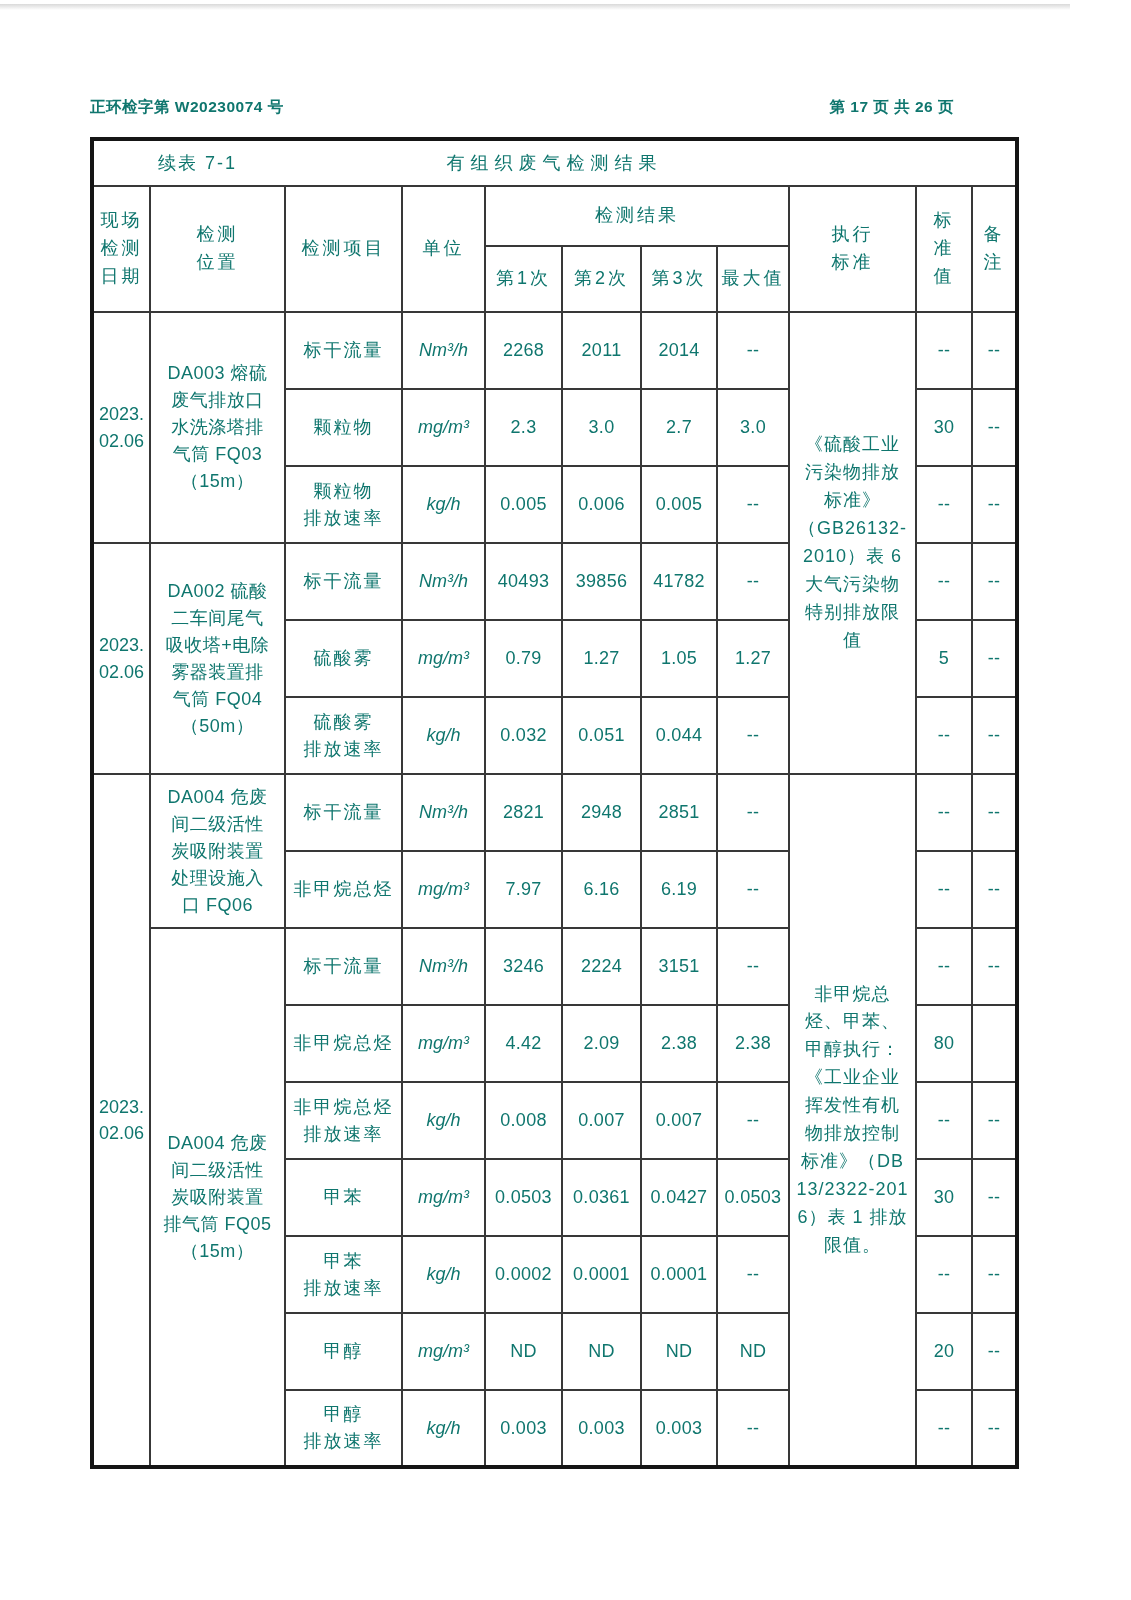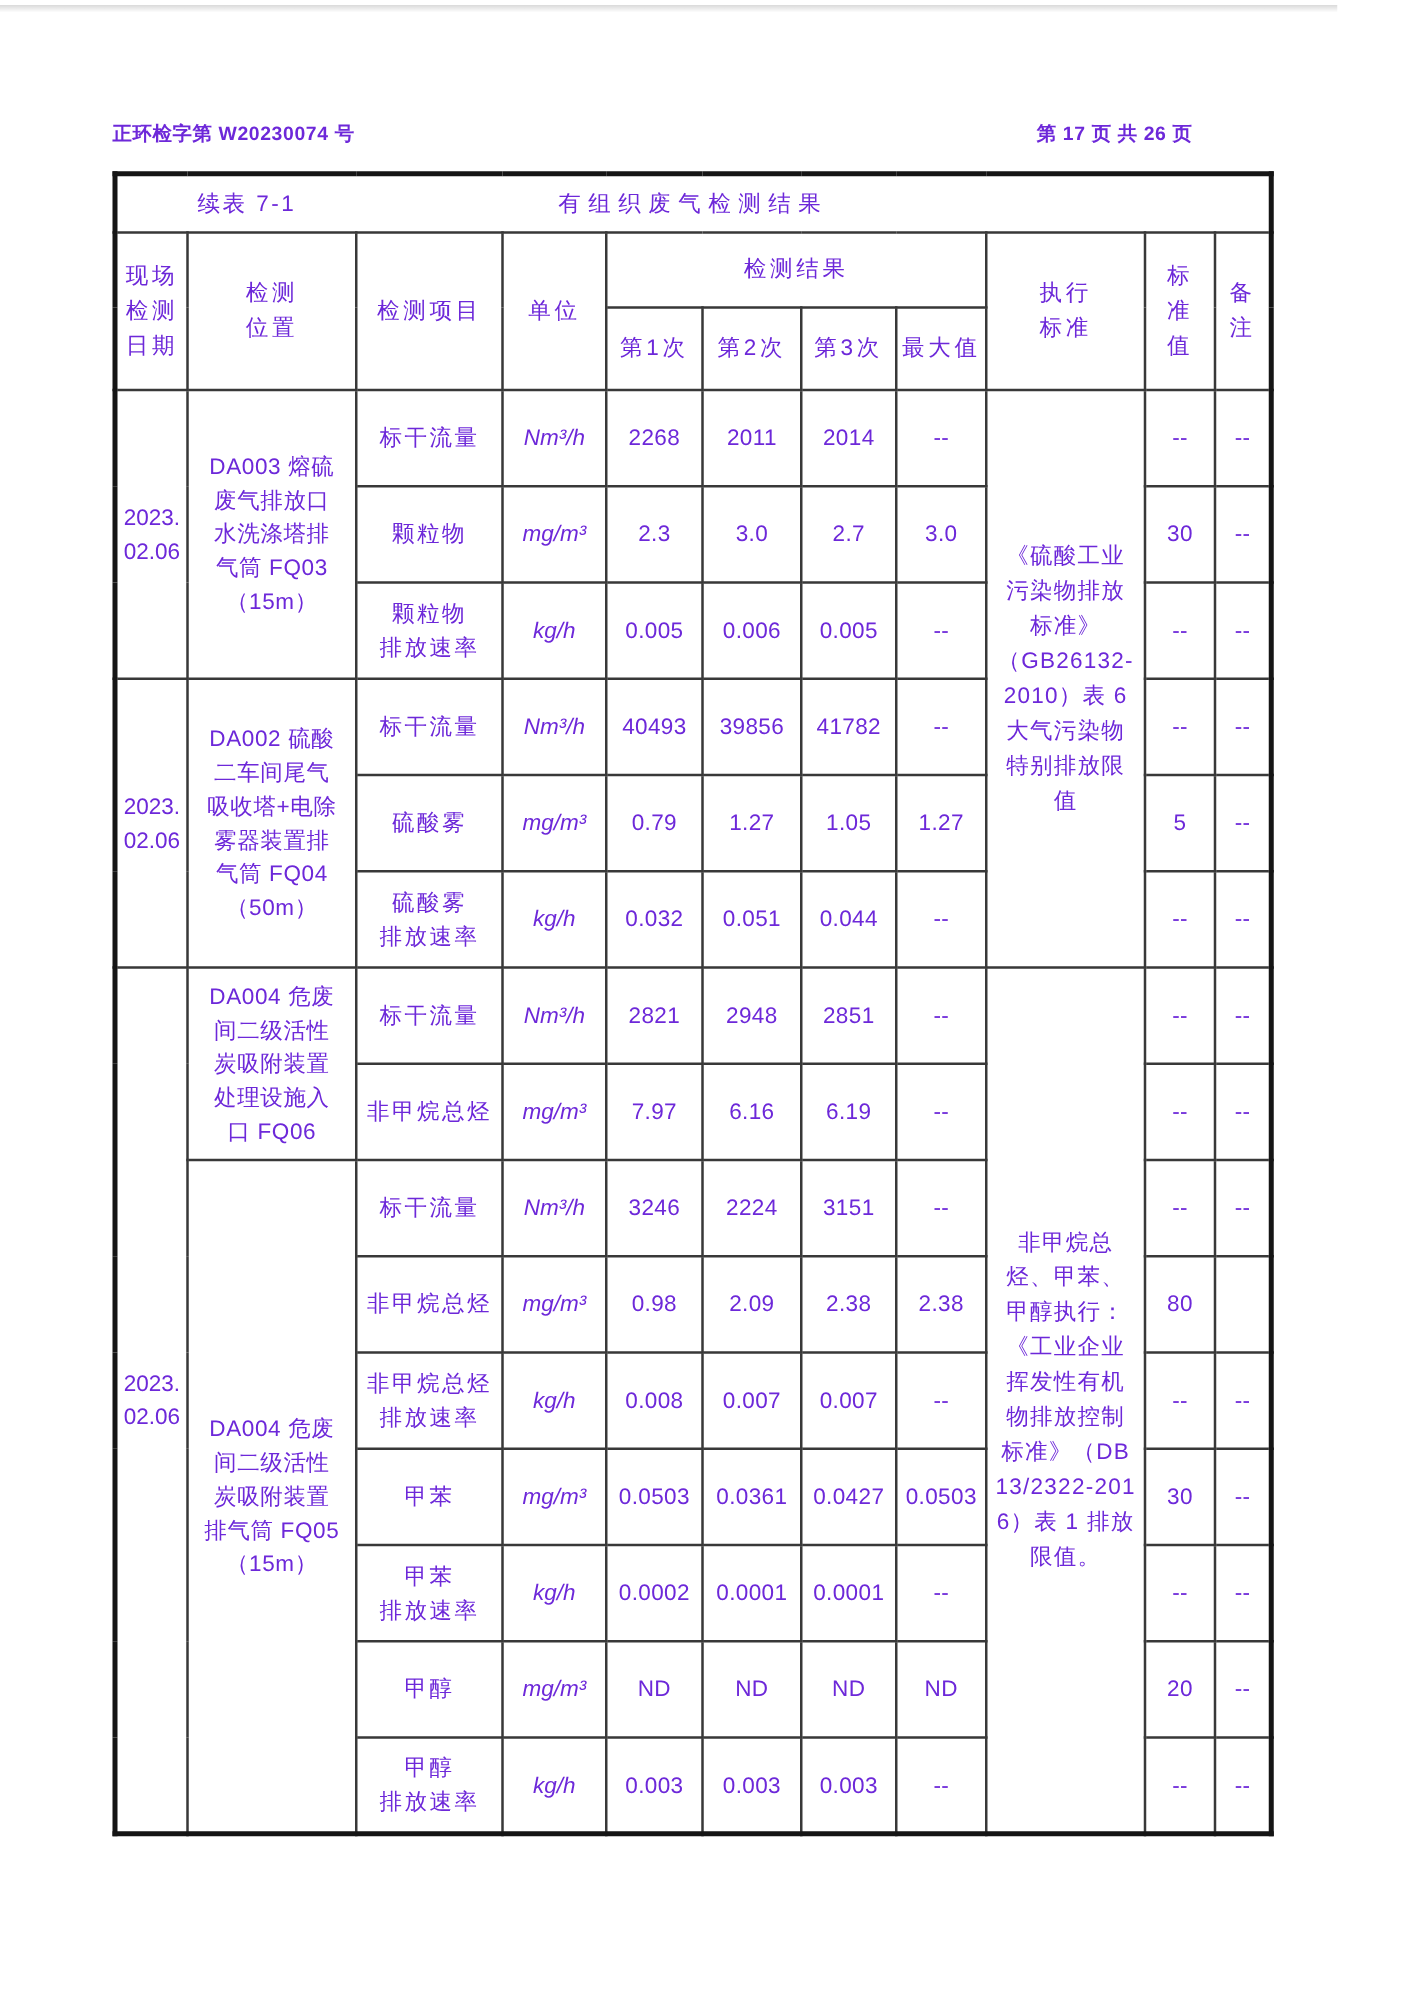--- a/index.html
+++ b/index.html
@@ -1,21 +1,21 @@
 <!DOCTYPE html>
 <html><head>
 <meta charset="utf-8">
 <style>
   html,body{margin:0;padding:0;background:#ffffff;}
   .page{
     position:relative;
     width:1070px;height:1600px;
     background:#ffffff;
     font-family:"Liberation Sans","DejaVu Sans",sans-serif;
-    color:#6d28d9;
+    color:#0f766e;
     overflow:hidden;
   }
   .scan-band{
     position:absolute;top:4px;left:0;width:100%;height:6px;
     background:linear-gradient(to bottom, rgba(120,120,120,0.28), rgba(255,255,255,0));
   }
   .page-header{
     position:absolute;top:97px;left:90px;right:116px;
     display:flex;justify-content:space-between;align-items:baseline;
     font-size:15.5px;font-weight:600;letter-spacing:0.5px;
@@ -258,21 +258,21 @@
       <td class="num">3246</td>
       <td class="num">2224</td>
       <td class="num">3151</td>
       <td class="num">--</td>
       <td class="num">--</td>
       <td class="num">--</td>
     </tr>
     <tr class="data-row">
       <td class="pre cjk">非甲烷总烃</td>
       <td class="unit">mg/m³</td>
-      <td class="num">0.98</td>
+      <td class="num">4.42</td>
       <td class="num">2.09</td>
       <td class="num">2.38</td>
       <td class="num">2.38</td>
       <td class="num">80</td>
       <td class="num"></td>
     </tr>
     <tr class="data-row">
       <td class="pre cjk">非甲烷总烃
 排放速率</td>
       <td class="unit">kg/h</td>

